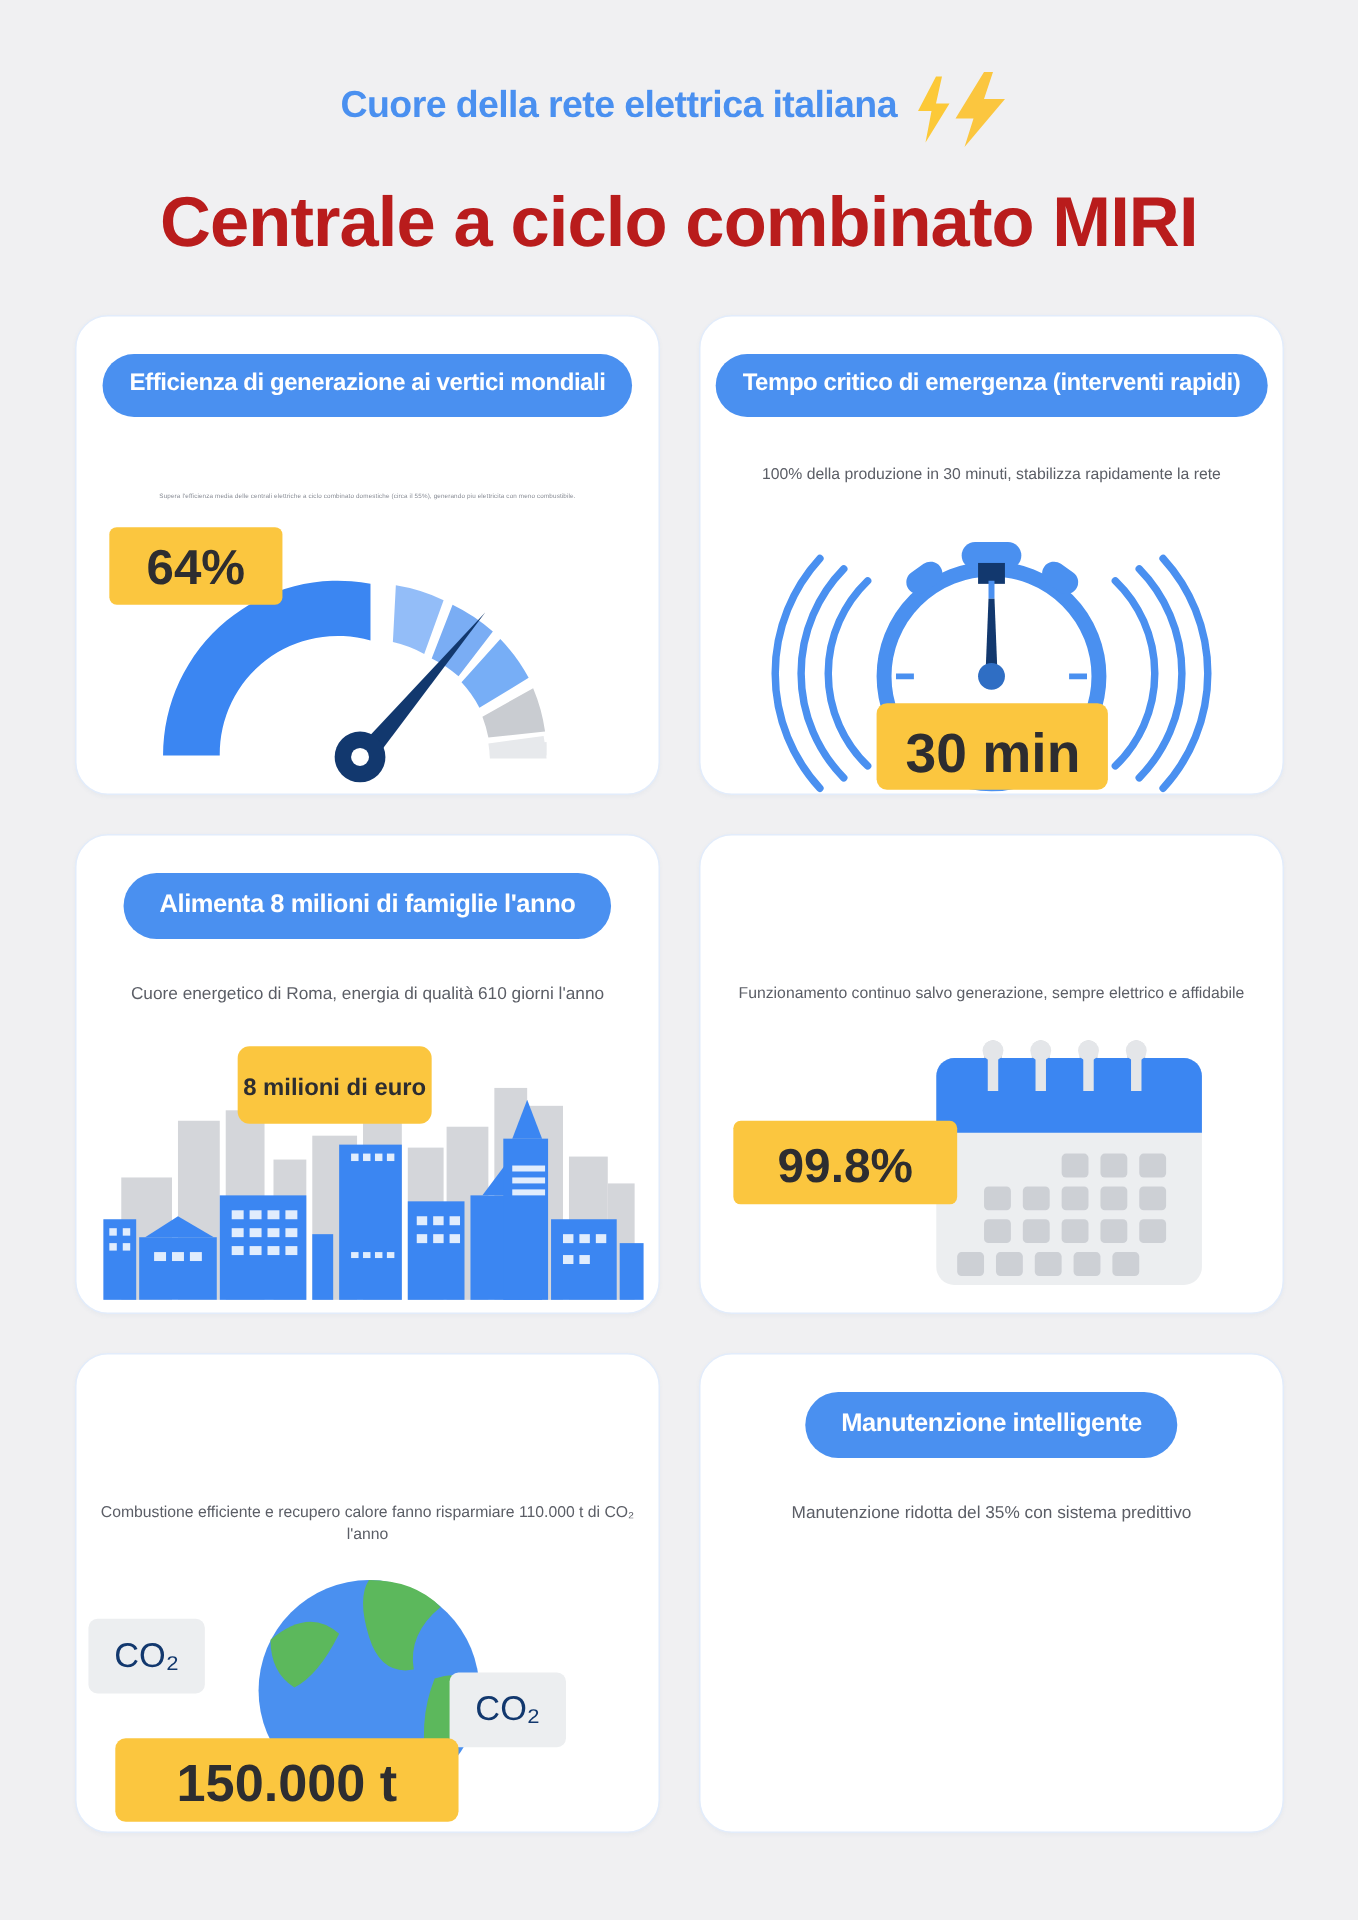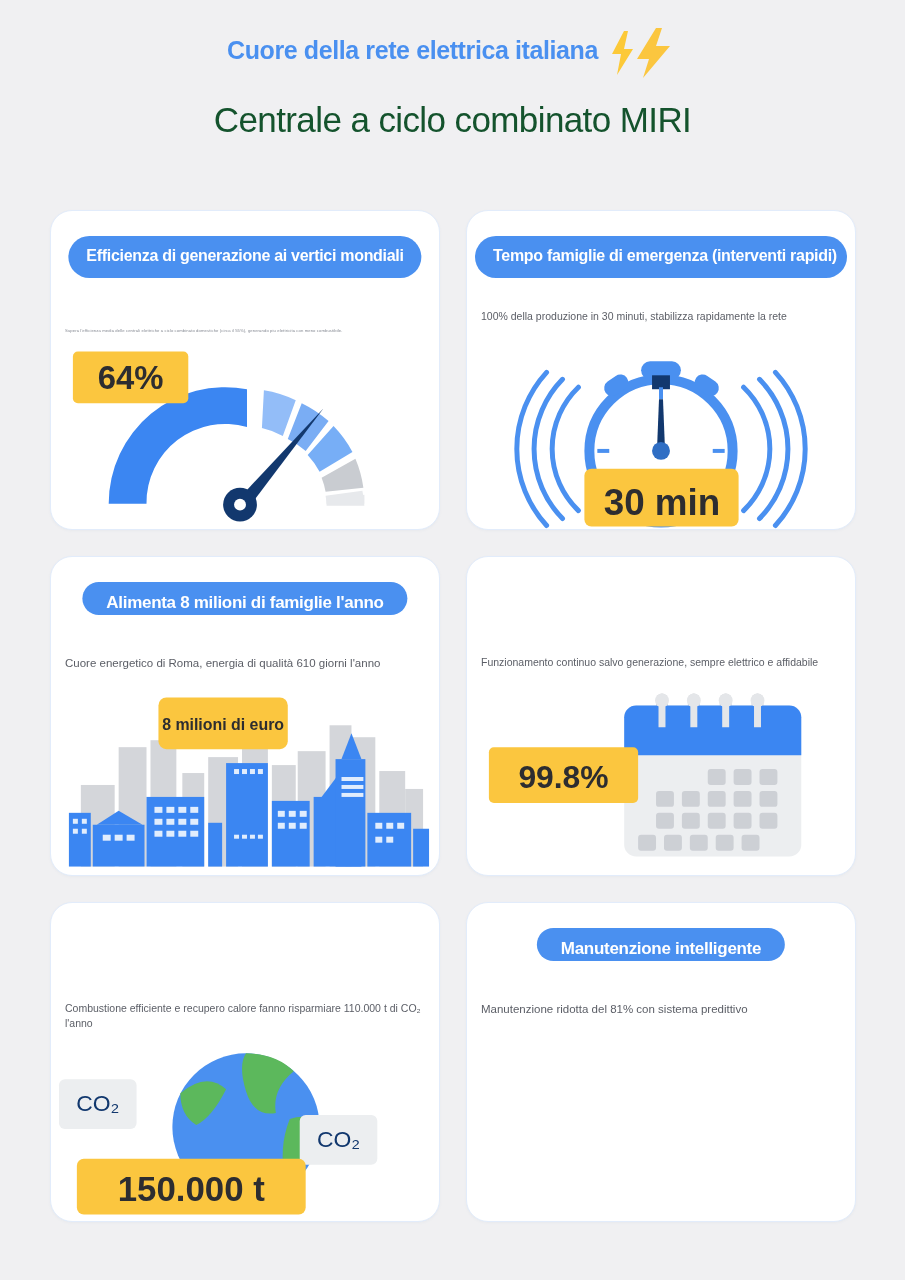--- a/index.html
+++ b/index.html
@@ -5,31 +5,31 @@
   * { box-sizing: border-box; margin: 0; padding: 0; }
   html, body {
     width: 905px; height: 1280px;
     background: #f0f0f2;
     font-family: "Liberation Sans", sans-serif;
     overflow: hidden;
   }
   .page { position: relative; width: 905px; height: 1280px; }
 
   
-  .header { padding-top: 24px; text-align: center; }
+  .header { padding-top: 44px; text-align: center; }
   .eyebrow {
     display: inline-flex; align-items: center; justify-content: center;
     gap: 6px;
     font-size: 25px; font-weight: bold; color: #4a90f0;
     letter-spacing: -0.4px;
   }
   .bolts { display: inline-block; width: 74px; height: 52px; position: relative; top: 3px; }
   .main-title {
     margin-top: 24px;
-    font-size: 35px; font-weight: normal; color: #14532d;
+    font-size: 47px; font-weight: bold; color: #b91c1c;
     letter-spacing: -0.6px;
   }
 
   
   .grid {
     position: absolute; left: 50px; top: 210px;
     width: 806px;
     display: grid;
     grid-template-columns: 390px 390px;
     grid-template-rows: 320px 320px 320px;
@@ -43,30 +43,31 @@
     border-radius: 22px;
     box-shadow: 0 1px 3px rgba(80,110,160,.05);
     overflow: hidden;
   }
   .pill {
     position: absolute; left: 50%; transform: translateX(-50%);
     top: 25px;
     background: #4a90f0;
     color: #fff;
     border-radius: 26px;
-    padding: 11px 24px 2px;
+    padding: 11px 24px 13px;
     font-size: 17px; font-weight: bold;
     white-space: nowrap;
     letter-spacing: -0.3px;
     max-width: 372px;
   }
   .card.wide .pill { font-size: 16px; padding: 11px 18px 13px; }
   .sub {
     position: absolute; left: 0; right: 0;
     top: 98px;
+    text-align: center;
     color: #5b5e66;
     font-size: 11.5px;
     line-height: 1.4;
     padding: 0 14px;
   }
   .sub.tiny { font-size: 4.2px; color: #868a93; top: 117px; letter-spacing: .1px; }
   .sub.small { font-size: 10.5px; }
 
   .art {
     position: absolute; left: 0; right: 0; bottom: 0;
@@ -118,21 +119,21 @@
           <circle cx="190" cy="166" r="17" fill="#12386e"></circle>
           <circle cx="190" cy="166" r="6" fill="#ffffff"></circle>
 
           <rect x="22" y="12" width="116" height="52" rx="5" fill="#fbc63f"></rect>
           <text class="badge-text" x="80" y="50" font-size="33" font-family="Liberation Sans, sans-serif" text-anchor="middle">64%</text>
         </svg>
       </div>
     </div>
 
     <div class="card wide">
-      <div class="pill">Tempo famiglie di emergenza (interventi rapidi)</div>
+      <div class="pill">Tempo critico di emergenza (interventi rapidi)</div>
       <div class="sub small">100% della produzione in 30 minuti, stabilizza rapidamente la rete</div>
       <div class="art">
         <svg viewBox="0 0 390 190">
           <g stroke="#4a90f0" fill="none" stroke-width="5" stroke-linecap="round">
             <path d="M112 48 A 86 86 0 0 0 112 172"></path>
             <path d="M96 40 A 100 100 0 0 0 96 180"></path>
             <path d="M80 33 A 114 114 0 0 0 80 187"></path>
             <path d="M278 48 A 86 86 0 0 1 278 172"></path>
             <path d="M294 40 A 100 100 0 0 1 294 180"></path>
             <path d="M310 33 A 114 114 0 0 1 310 187"></path>
@@ -318,17 +319,17 @@
           </g>
 
           <rect x="26" y="128" width="230" height="56" rx="7" fill="#fbc63f"></rect>
           <text class="badge-text" x="141" y="170" font-size="35" font-family="Liberation Sans, sans-serif" text-anchor="middle">150.000 t</text>
         </svg>
       </div>
     </div>
 
     <div class="card">
       <div class="pill">Manutenzione intelligente</div>
-      <div class="sub">Manutenzione ridotta del 81% con sistema predittivo</div>
+      <div class="sub">Manutenzione ridotta del 35% con sistema predittivo</div>
     </div>
 
   </div>
 </div>
 
 </body></html>

